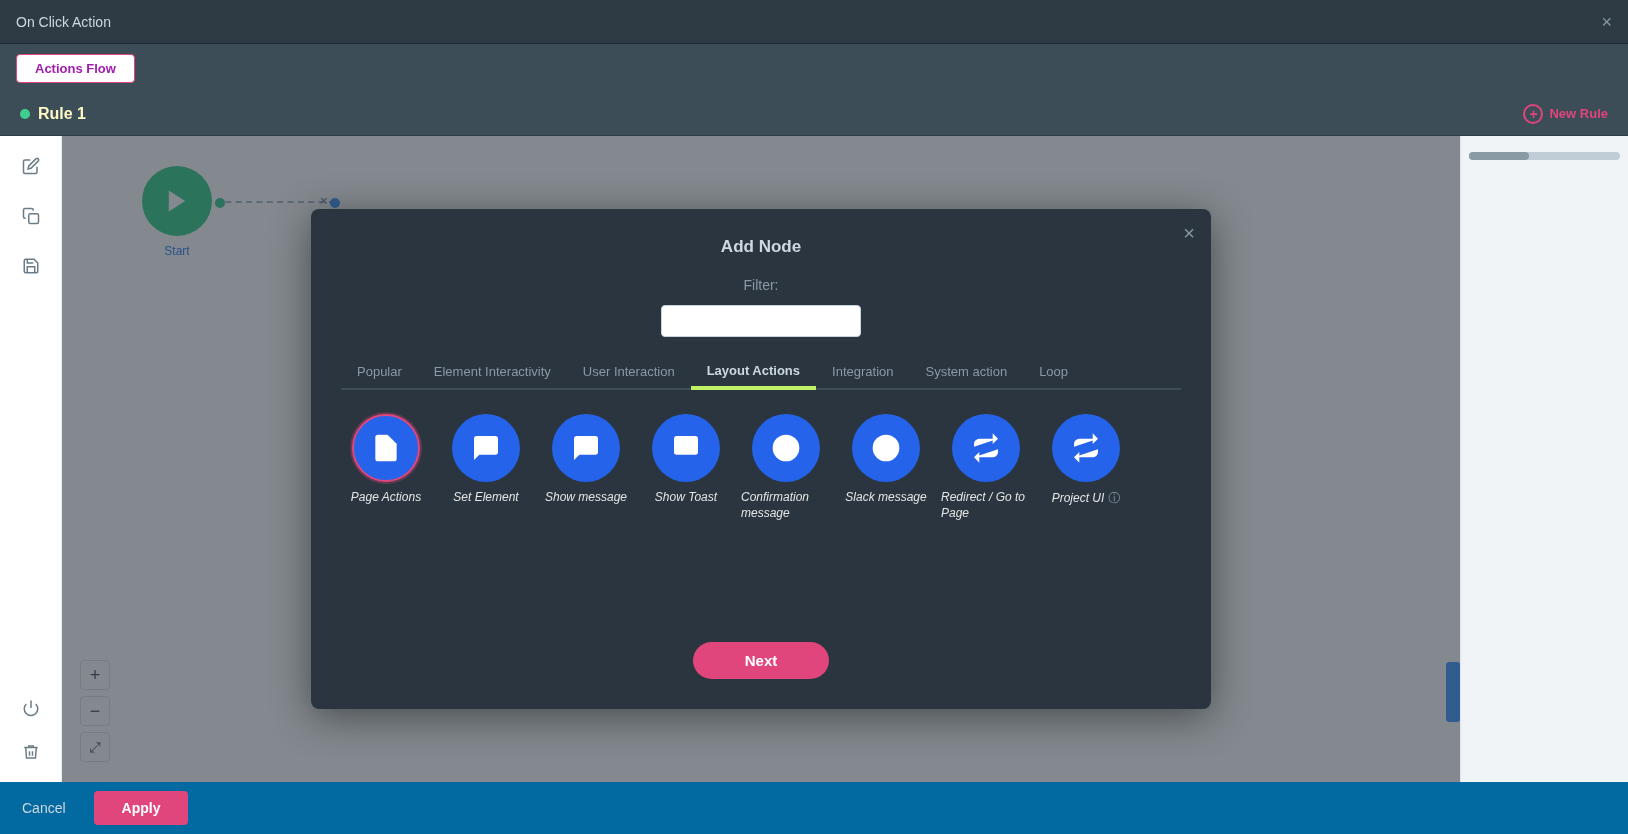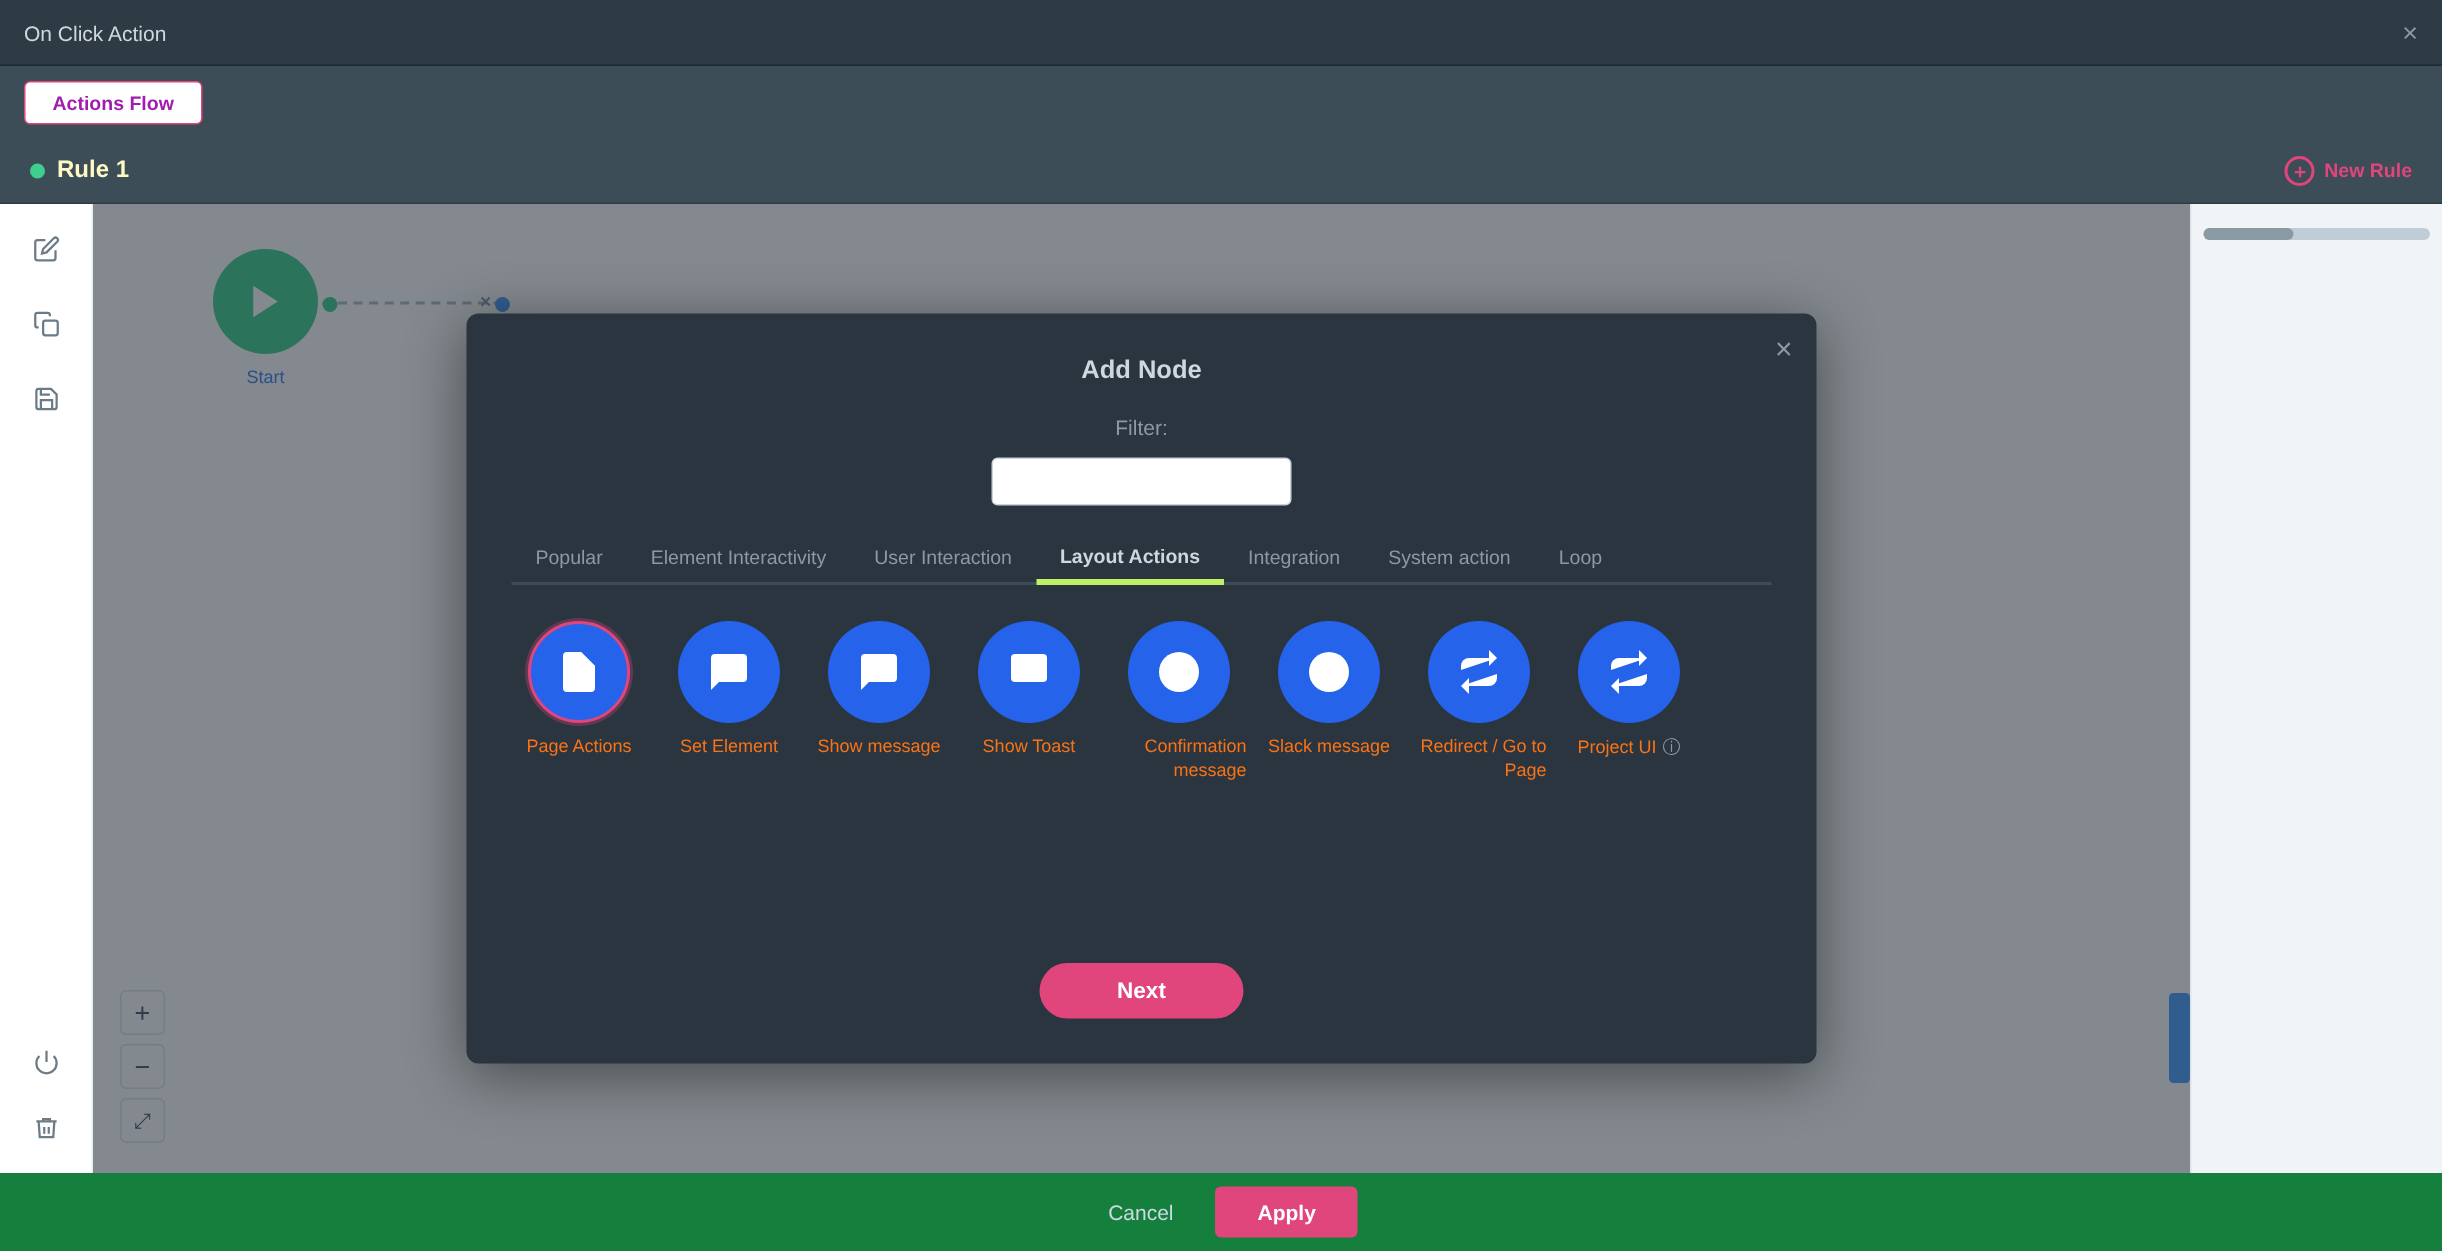--- a/index.html
+++ b/index.html
@@ -294,24 +294,25 @@
     .node-icon-wrap.selected {
       border: 2px solid #e0457b;
       box-shadow: 0 0 0 2px rgba(224,69,123,0.3);
     }
     .node-icon-wrap svg {
       width: 32px;
       height: 32px;
       fill: #fff;
     }
     .node-name {
-      color: #f97316;
+      color: #e5e5e5;
       font-size: 12px;
-      text-align: right;
+      text-align: left;
       line-height: 1.3;
+      font-style: italic;
     }
 
     
     .next-btn-row {
       display: flex;
       justify-content: center;
     }
     .next-btn {
       background: #e0457b;
       color: #fff;
@@ -322,25 +323,25 @@
       font-weight: 600;
       cursor: pointer;
     }
 
     
     .bottom-bar {
       position: absolute;
       bottom: 0;
       width: 100%;
       height: 52px;
-      background: #15803d;
-      display: flex;
-      align-items: center;
-      justify-content: center;
-      padding: 0 20px;
+      background: #0369a1;
+      display: flex;
+      align-items: center;
+      justify-content: flex-start;
+      padding: 0 6px;
       gap: 12px;
     }
     .cancel-btn {
       background: transparent;
       color: #cdd8df;
       border: none;
       font-size: 14px;
       cursor: pointer;
       padding: 8px 16px;
     }

